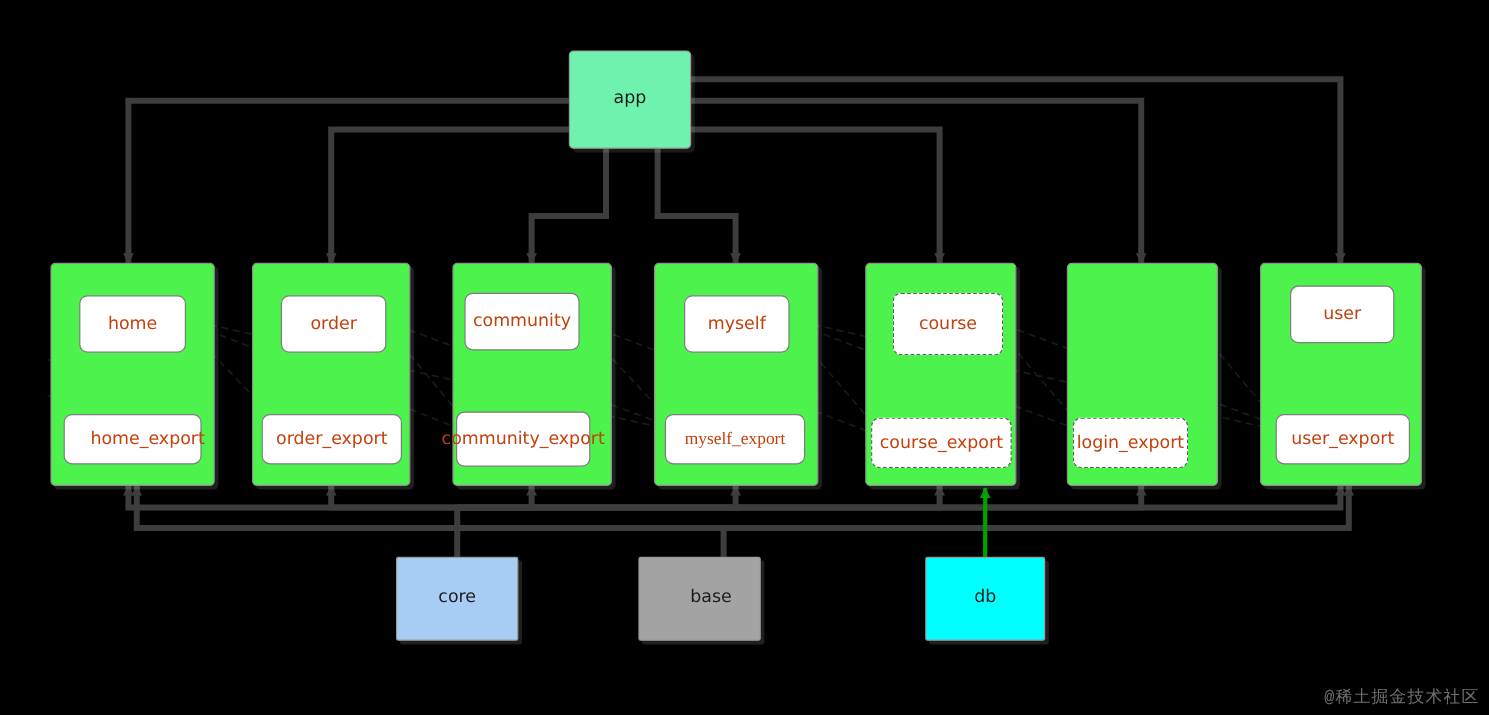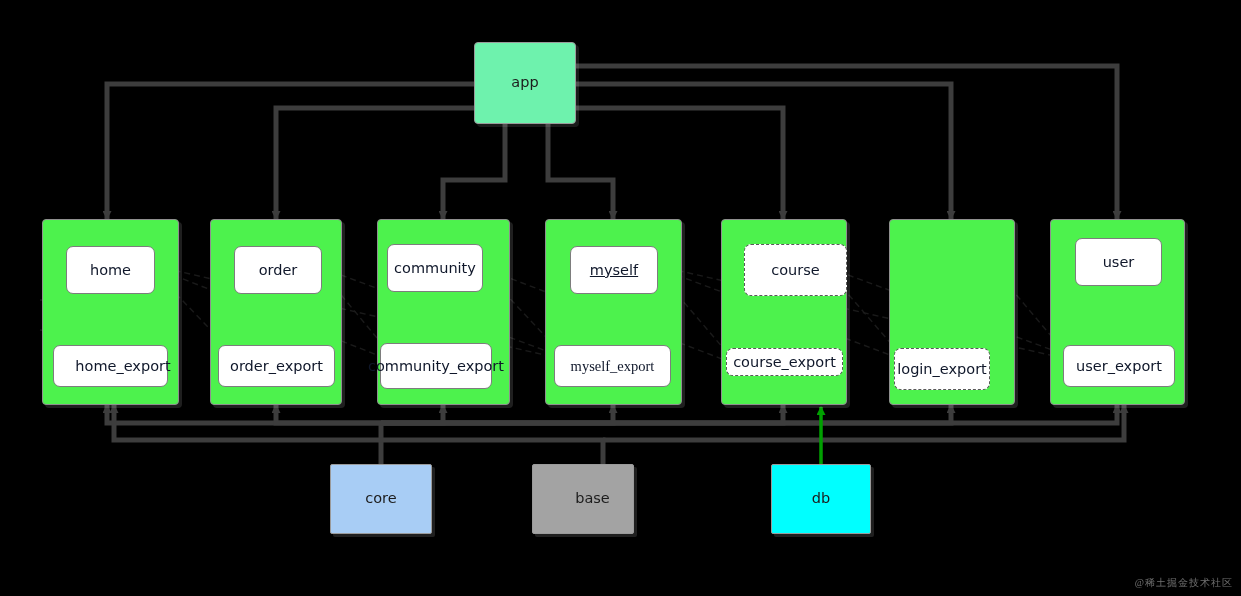--- a/index.html
+++ b/index.html
@@ -50,43 +50,43 @@
   
   .leaf {
     position: absolute;
     background: #ffffff;
     border-radius: 7px;
     display: flex;
     align-items: center;
     justify-content: center;
     text-align: center;
     font-size: 14.5px;
-    color: #0f172a;
+    color: #c2410c;
     line-height: 1.15;
     padding: 2px 4px;
     z-index: 6;
   }
   .leaf.solid  { border: 1.2px solid #7d7d7d; }
   .leaf.dashed { border: 1.6px dashed #5a5a5a; }
   
   .lib {
     border: 1px solid #9a9a9a;
     font-size: 14.5px;
     box-shadow: 3px 3px 0 rgba(255,255,255,0.12);
     border-radius: 2px;
   }
   #watermark {
     position: absolute;
     right: 8px; bottom: 6px;
-    font-size: 10px;
+    font-size: 14px;
     color: #c9c9c9;
     opacity: 0.55;
     letter-spacing: 1px;
     user-select: none;
-    font-family: Liberation Serif, serif;
+    font-family: Liberation Mono, monospace;
   }
 </style>
 </head>
 <body>
 
 <div id="canvas">
 
   <svg id="edges" viewBox="0 0 1241 596" width="1241" height="596">
     <defs>
       <marker id="ah" markerWidth="9" markerHeight="9" refX="8" refY="4.5" orient="auto" markerUnits="userSpaceOnUse">
@@ -195,32 +195,32 @@
 
   <div class="node module" style="left:377px; top:219px; width:133px; height:186px;"></div>
   <div class="leaf solid" style="left:387px; top:244px; width:96px; height:48px;">
     <span>community</span>
   </div>
   <div class="leaf solid" style="left:380px; top:343px; width:112px; height:46px;">
     <span>community_export</span>
   </div>
 
   <div class="node module" style="left:545px; top:219px; width:137px; height:186px;"></div>
-  <div class="leaf solid" style="left:570px; top:246px; width:88px; height:48px;text-decoration:underline;">
+  <div class="leaf solid" style="left:570px; top:246px; width:88px; height:48px;">
     <span>myself</span>
   </div>
   <div class="leaf solid" style="left:554px; top:345px; width:117px; height:42px;font-family:Liberation Serif, serif;">
     <span>myself_export</span>
   </div>
 
   <div class="node module" style="left:721px; top:219px; width:126px; height:186px;"></div>
-  <div class="leaf dashed" style="left:744px; top:244px; width:103px; height:52px;">
+  <div class="leaf dashed" style="left:744px; top:244px; width:92px; height:52px;">
     <span>course</span>
   </div>
-  <div class="leaf dashed" style="left:726px; top:348px; width:117px; height:28px;">
+  <div class="leaf dashed" style="left:726px; top:348px; width:117px; height:42px;">
     <span>course_export</span>
   </div>
 
   <div class="node module" style="left:889px; top:219px; width:126px; height:186px;"></div>
   <div class="leaf dashed" style="left:894px; top:348px; width:96px; height:42px;">
     <span>login_export</span>
   </div>
 
   <div class="node module" style="left:1050px; top:219px; width:135px; height:186px;"></div>
   <div class="leaf solid" style="left:1075px; top:238px; width:87px; height:48px;">

